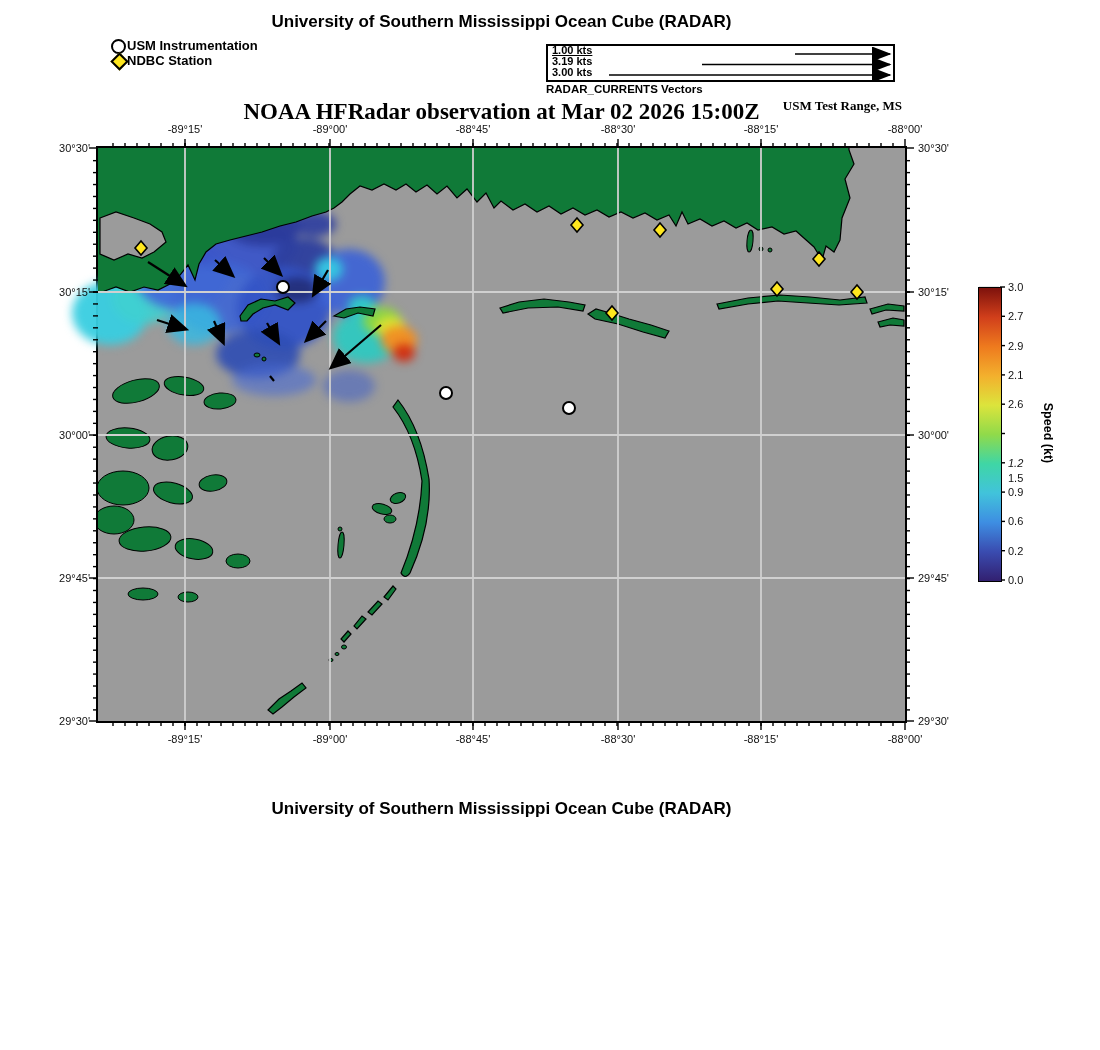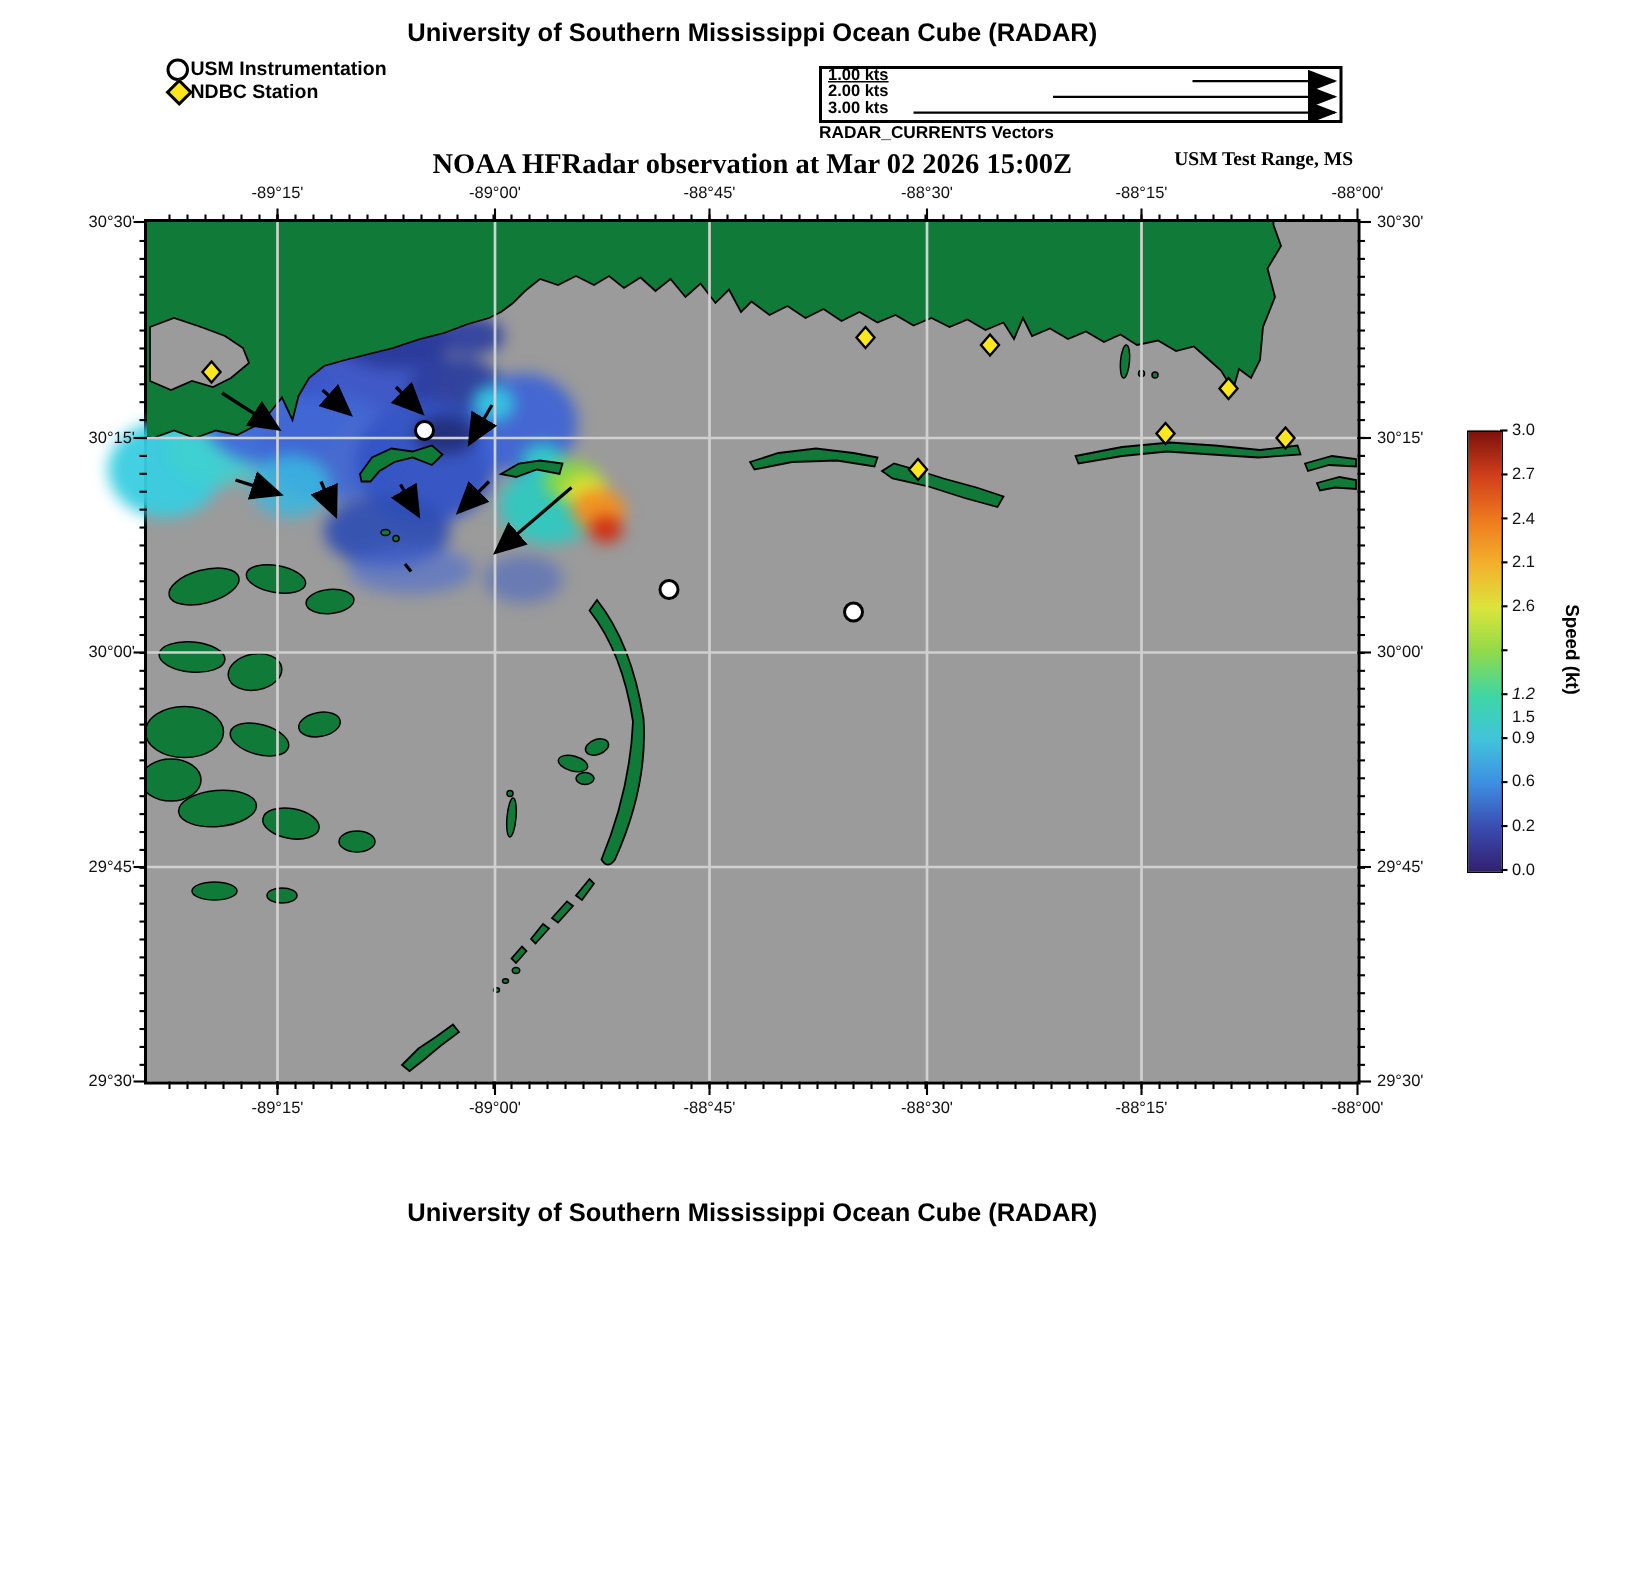--- a/index.html
+++ b/index.html
@@ -2,21 +2,21 @@
 <html><head>
 <meta charset="utf-8">
 <style>
   html,body{margin:0;padding:0;background:#fff;}
   body{width:1100px;height:1050px;position:relative;overflow:hidden;
        font-family:"Liberation Sans",sans-serif;color:#000;}
   .abs{position:absolute;}
   .title{font-weight:bold;font-size:17px;text-align:center;width:1003px;left:0;}
   #title-top{top:12px;}
   #title-bottom{top:799px;}
-  #subtitle{top:99px;font-family:"Liberation Serif",serif;font-size:19px;font-weight:bold;text-align:center;width:1003px;left:0;}
+  #subtitle{top:99px;font-family:"Liberation Serif",serif;font-size:23px;font-weight:bold;text-align:center;width:1003px;left:0;}
   #region-label{top:98px;left:700px;width:202px;text-align:right;font-family:"Liberation Serif",serif;font-size:13px;font-weight:bold;}
   .legend-row{position:absolute;left:127px;font-size:13px;font-weight:bold;white-space:nowrap;text-align:center;}
   #legend-circle{left:111px;top:39px;width:11px;height:11px;border:2px solid #000;border-radius:50%;background:#fff;}
   #legend-diamond{left:113px;top:55px;width:9px;height:9px;border:2px solid #000;background:#ffe71e;transform:rotate(45deg);}
   #scale-box{left:546px;top:44px;width:345px;height:34px;border:2px solid #000;background:#fff;}
   .scale-label{position:absolute;left:4px;font-size:11px;font-weight:bold;line-height:11px;}
   #scale-caption{left:546px;top:83px;font-size:11.5px;font-weight:bold;}
   #map{left:98px;top:148px;width:807px;height:573px;background:#9b9b9b;outline:2px solid #000;}
   #blob-layer{position:absolute;left:0;top:0;width:807px;height:573px;filter:blur(5px);}
   .patch{position:absolute;border-radius:50%;}
@@ -32,21 +32,21 @@
 
 <div class="abs title" id="title-top">University of Southern Mississippi Ocean Cube (RADAR)</div>
 
 <div class="abs" id="legend-circle"></div>
 <div class="legend-row" style="top:38px;">USM Instrumentation</div>
 <div class="abs" id="legend-diamond"></div>
 <div class="legend-row" style="top:53px;">NDBC Station</div>
 
 <div class="abs" id="scale-box">
   <span class="scale-label" style="top:-1px;text-decoration:underline;">1.00 kts</span>
-  <span class="scale-label" style="top:10px;">2.00 kts</span>
+  <span class="scale-label" style="top:10px;">3.19 kts</span>
   <span class="scale-label" style="top:21px;">3.00 kts</span>
   <svg id="scale-arrows" width="345" height="34" style="position:absolute;left:0;top:0;">
       <defs>
         <marker id="ah2" markerWidth="14" markerHeight="10" refX="12" refY="5" orient="auto">
           <path d="M0,0 L13,5 L0,10 Z" fill="#000"></path>
         </marker>
       </defs>
       <line x1="247" y1="8" x2="342" y2="8" stroke="#000" stroke-width="1.5" marker-end="url(#ah2)"></line>
       <line x1="154" y1="18.5" x2="342" y2="18.5" stroke="#000" stroke-width="1.5" marker-end="url(#ah2)"></line>
       <line x1="61" y1="29" x2="342" y2="29" stroke="#000" stroke-width="1.5" marker-end="url(#ah2)"></line>
@@ -473,15 +473,15 @@
 <div class="ax-label" style="left: 40px; top: 715px; width: 50px; text-align: right;">29°30'</div>
 <div class="ax-label" style="left: 918px; top: 715px; width: 50px;">29°30'</div>
 <div class="cb-label" style="top: 574px; text-align: center;">0.0</div>
 <div class="cb-label" style="top: 544.7px;">0.2</div>
 <div class="cb-label" style="top: 515.4px;">0.6</div>
 <div class="cb-label" style="top: 486.1px;">0.9</div>
 <div class="cb-label" style="top: 456.8px; font-style: italic;">1.2</div>
 <div class="cb-label" style="top: 427.5px; margin-top: 44px;">1.5</div>
 <div class="cb-label" style="top: 398.2px;">2.6</div>
 <div class="cb-label" style="top: 368.9px;">2.1</div>
-<div class="cb-label" style="top: 339.6px;">2.4</div>
+<div class="cb-label" style="top: 339.6px;">2.9</div>
 <div class="cb-label" style="top: 310.3px;">2.7</div>
 <div class="cb-label" style="top: 281px;">3.0</div>
 
 </body></html>

